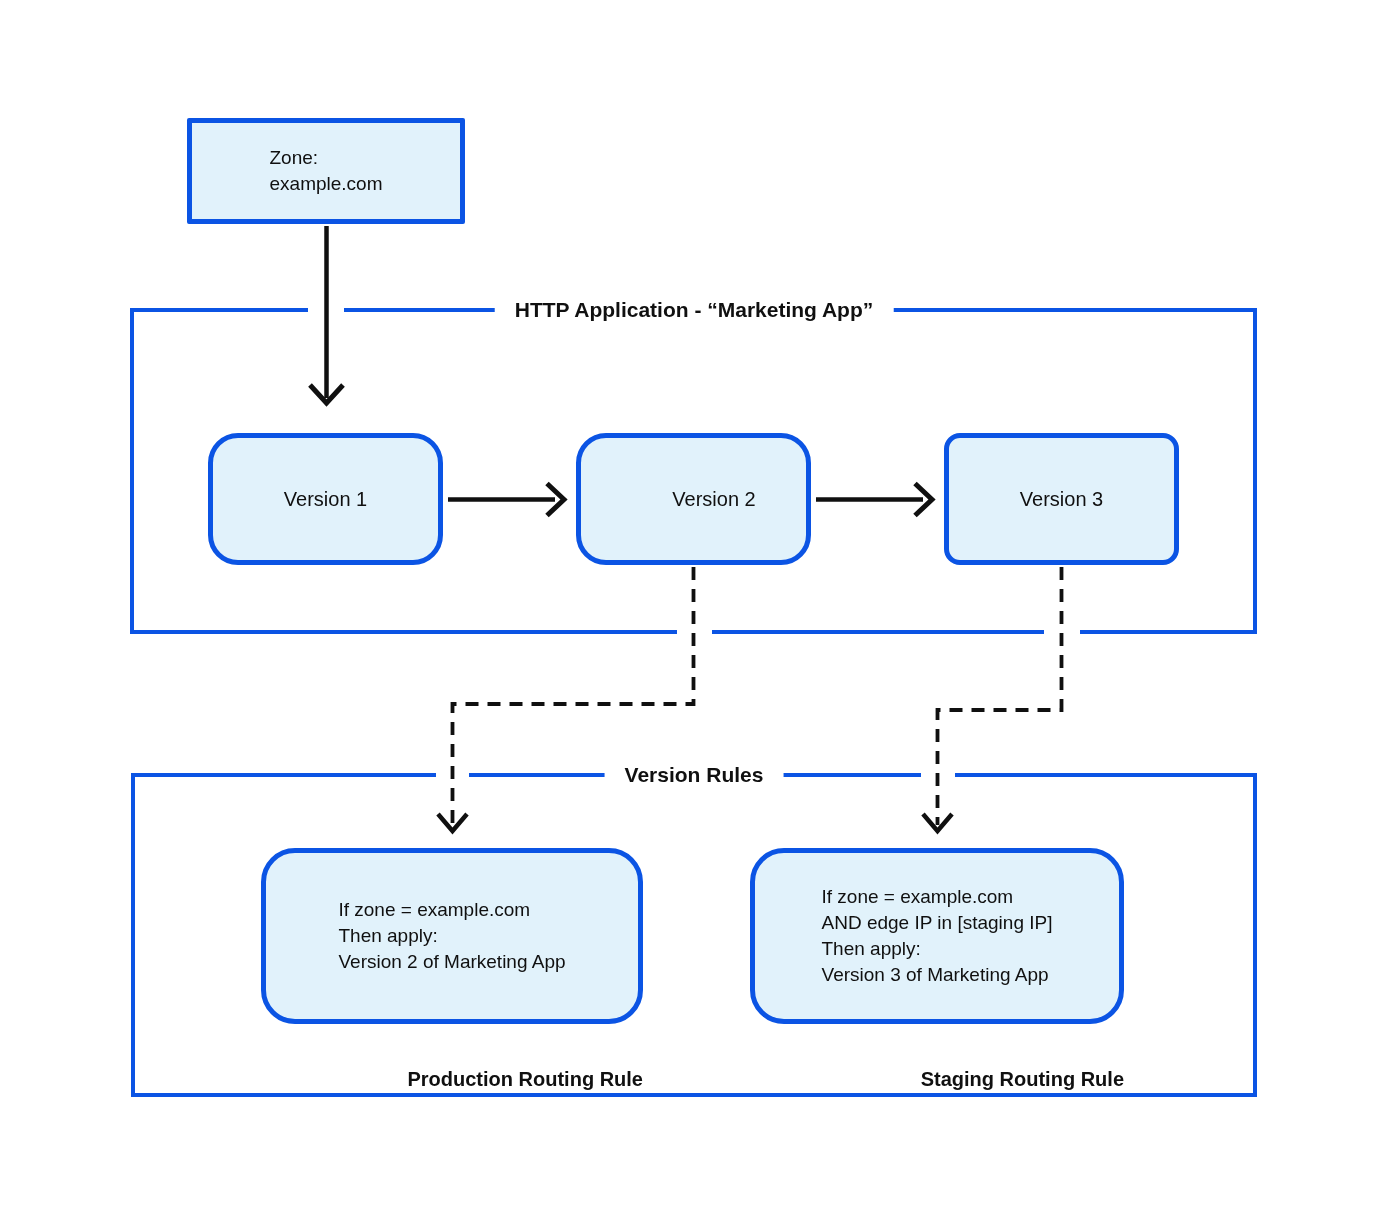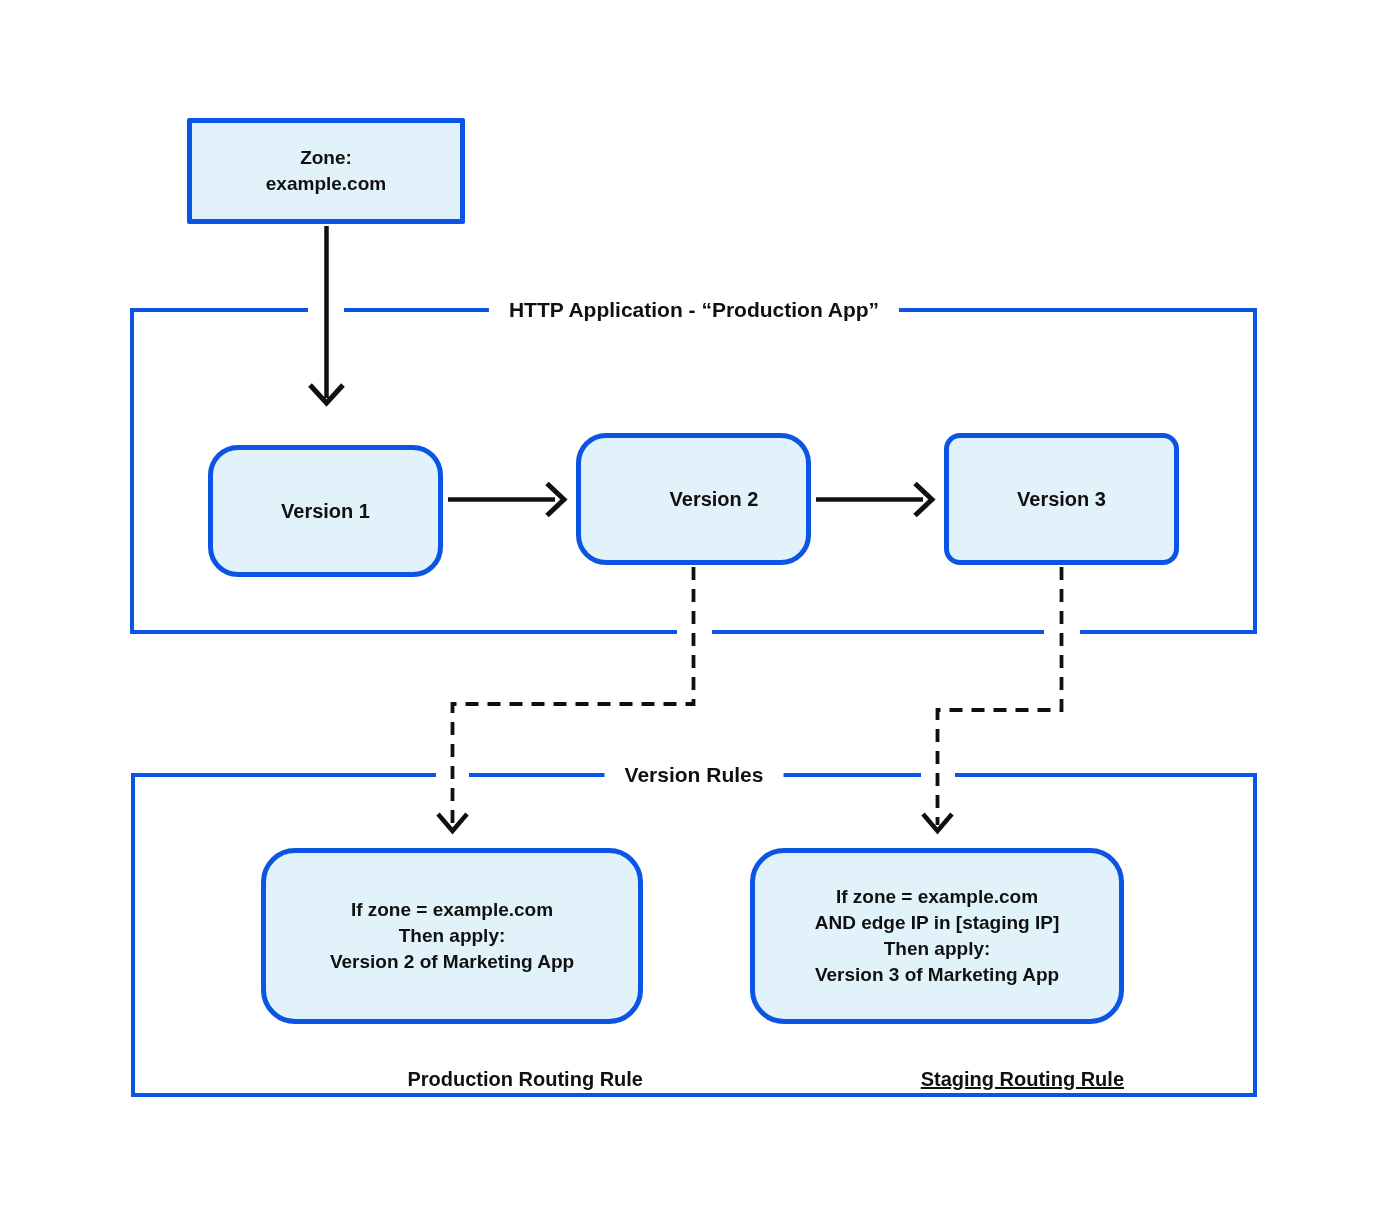--- a/index.html
+++ b/index.html
@@ -52,77 +52,76 @@
   }
 
   
   .node{
     position:absolute;
     background:var(--fill);
     border:5px solid var(--blue);
     display:flex;
     align-items:center;
     justify-content:center;
-    text-align:center;
-    font-weight:700;
+    font-weight:400;
     z-index:4;
   }
   .zone-box{
     left:187px; top:118px; width:278px; height:106px;
     border-radius:2px;
     font-size:19px; line-height:26px;
     white-space:pre-line;
   }
   .version-box{
     top:433px; width:235px; height:132px;
     border-radius:30px;
     font-size:20px;
   }
-  .v1{left:208px;margin-top:12px;} .v2{left:576px;padding-left:41px;} .v3{left:944px;border-radius:16px;}
+  .v1{left:208px;} .v2{left:576px;padding-left:41px;} .v3{left:944px;border-radius:16px;}
 
   .rule-box{
     top:848px; height:176px;
     border-radius:34px;
     font-size:19px; line-height:26px;
     white-space:pre-line;
   }
   .rule1{left:261px; width:382px;}
   .rule2{left:750px; width:374px;}
 
   .rule-caption{
     position:absolute;
     top:1040px;
     text-align:right;
     font-size:20px;
     font-weight:700;
     z-index:4;
     margin-top:28px;
   }
   .cap1{left:261px; width:382px;}
-  .cap2{left:750px; width:374px;text-decoration:underline;}
+  .cap2{left:750px; width:374px;}
 
   
   .wires{
     position:absolute;
     left:0; top:0;
     width:1389px; height:1218px;
     z-index:3;
     pointer-events:none;
   }
 </style>
 </head>
 <body>
 
 <div class="canvas">
 
   <div class="node zone-box">Zone:
 example.com</div>
 
   <div class="container http-container"></div>
-  <div class="container-title http-title">HTTP Application - “Production App”</div>
+  <div class="container-title http-title">HTTP Application - “Marketing App”</div>
 
   <div class="node version-box v1">Version 1</div>
   <div class="node version-box v2">Version 2</div>
   <div class="node version-box v3">Version 3</div>
 
   <div class="container routing-container"></div>
   <div class="container-title routing-title">Version Rules</div>
 
   <div class="node rule-box rule1">If zone = example.com
 Then apply:

